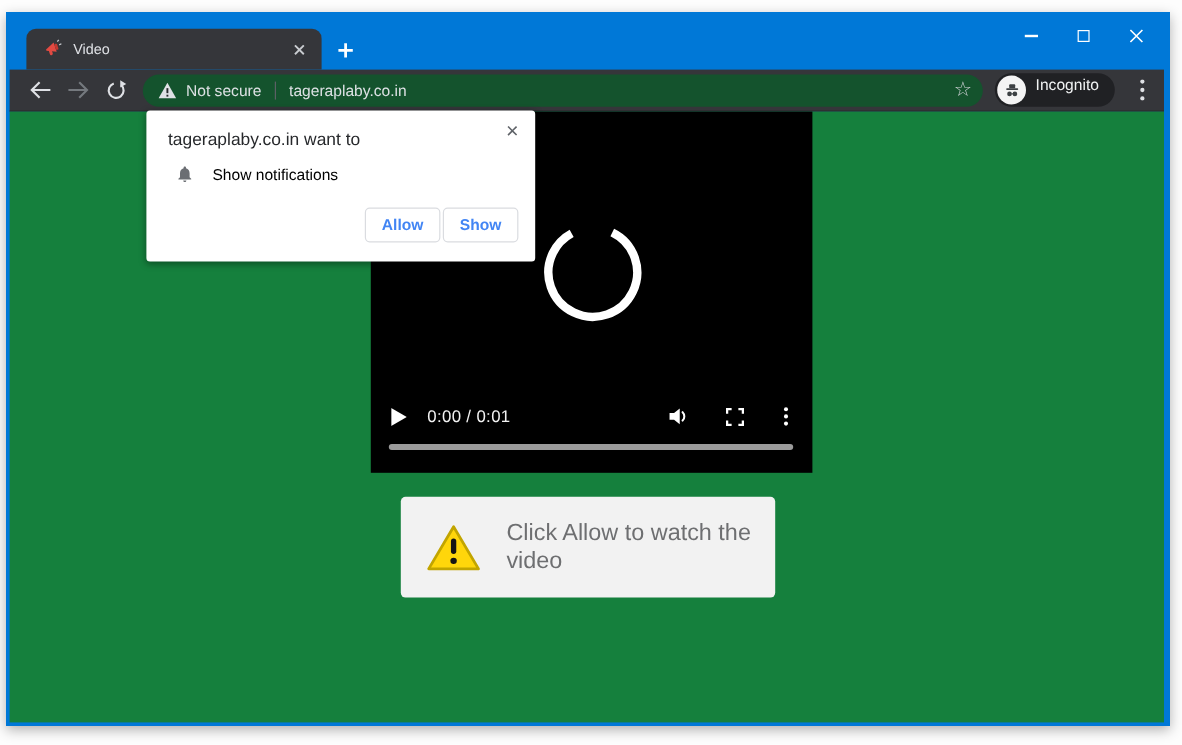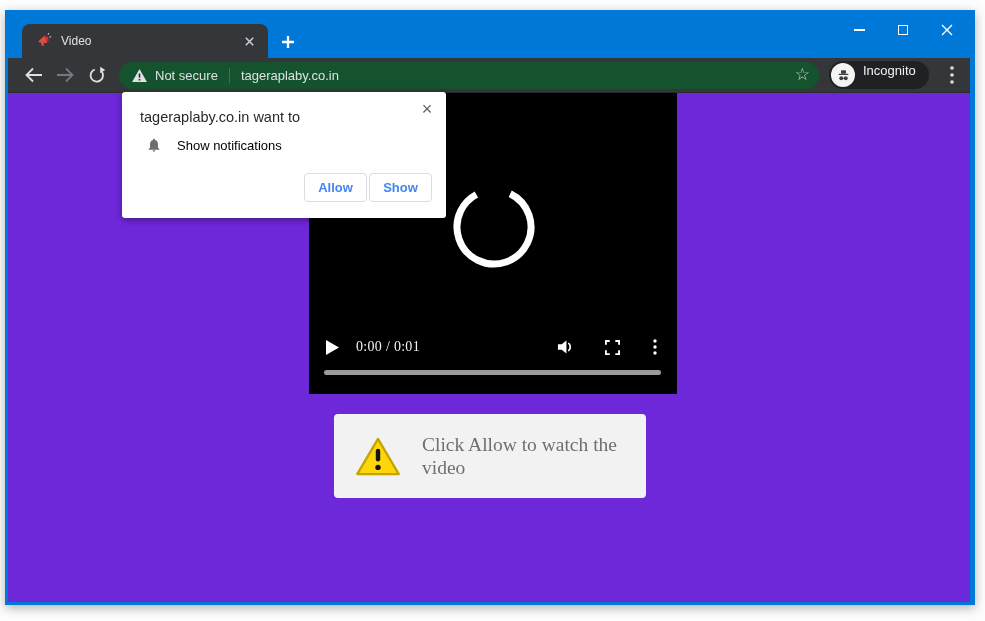--- a/index.html
+++ b/index.html
@@ -45,21 +45,21 @@
   .url-text { font-size:13px; color:#dde1e4; }
   .star-btn { position:absolute; right:9px; top:50%; transform:translateY(-52%); font-size:17px; color:#cfd2d6; line-height:1; }
   .incognito {
     margin-left:10px; height:28px; border-radius:14px; background:#202124;
     display:flex; align-items:flex-start; gap:8px; padding:2px 13px 18px 2px;
   }
   .incog-circle { width:24px; height:24px; border-radius:50%; background:#f4f4f4; display:flex; align-items:center; justify-content:center; }
   .incog-label { font-size:13px; color:#f1f3f4; }
   .menu-btn { margin-left:13px; width:20px; height:24px; display:flex; align-items:center; justify-content:center; }
   
-  .content { position:absolute; top:83px; left:3px; right:5px; bottom:3px; background:#6d28d9;font-family:Liberation Serif, serif; }
+  .content { position:absolute; top:83px; left:3px; right:5px; bottom:3px; background:#15803d; }
   .video { position:absolute; left:301px; top:0; width:368px; height:301px; background:#000; }
   .spinner { position:absolute; left:143px; top:92px; }
   .vbar { position:absolute; left:0; right:0; bottom:37px; height:20px; display:flex; align-items:center; padding:0 20px 0 17px; }
   .vtime { margin-left:17px; font-size:14px; color:#f2f2f2; letter-spacing:.3px; }
   .vspacer { flex:1; }
   .vctl { display:flex; align-items:center; justify-content:center; }
   .fs-btn { margin-left:31px; }
   .vdots-btn { margin-left:33px; }
   .progress { position:absolute; left:15px; right:16px; bottom:19px; height:5px; border-radius:3px; background:#9b9b9b; }
   .msgbox {

